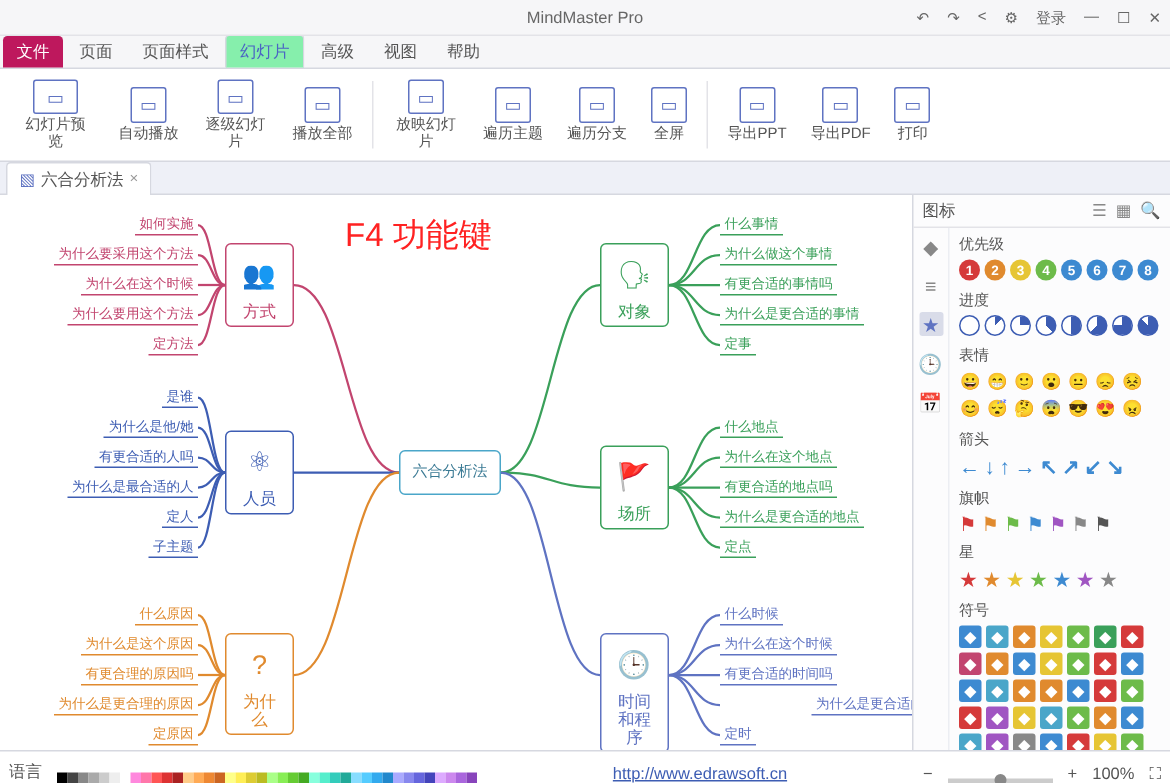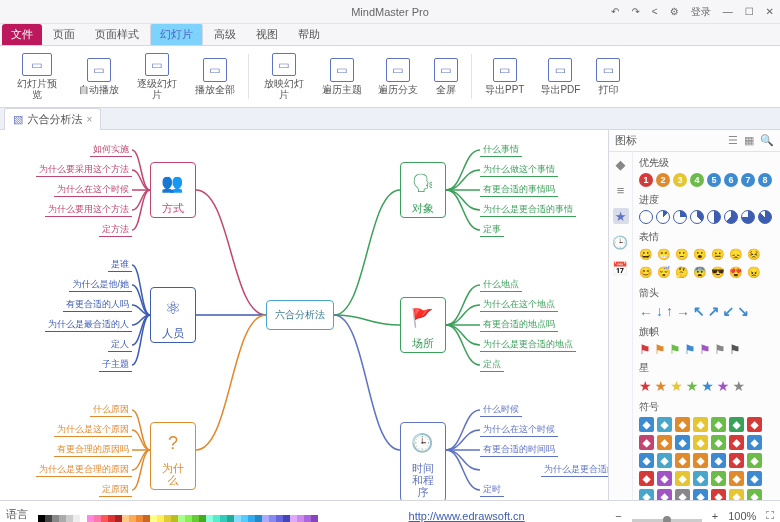--- a/index.html
+++ b/index.html
@@ -4,21 +4,21 @@
 <style>
 *{margin:0;padding:0;box-sizing:border-box;font-family:"Microsoft YaHei",sans-serif;font-size:11px;-webkit-user-select:none}
 body{background:#fff;width:780px;height:522px;overflow:hidden;color:#444}
 .titlebar{height:24px;background:#f6f6f8;display:flex;align-items:center;border-bottom:1px solid #e3e3e8;position:relative}
 .titlebar .title{position:absolute;left:50%;transform:translateX(-50%);font-size:11px;color:#666}
 .titlebar .win{margin-left:auto;display:flex;gap:12px;padding-right:6px;align-items:center;color:#666}
 .titlebar .win span{font-size:10px}
 .menubar{height:22px;background:#f6f6f8;display:flex;align-items:flex-end;padding-left:2px;gap:2px;border-bottom:1px solid #d6d8e0}
 .menubar .tab{padding:3px 9px;color:#555;border-top-left-radius:3px;border-top-right-radius:3px}
 .menubar .tab.file{background:#be185d;color:#fff}
-.menubar .tab.active{background:#7dd3fc;border:1px solid #d6d8e0;border-bottom:none;color:#4b64c4}
+.menubar .tab.active{background:#86efac;border:1px solid #d6d8e0;border-bottom:none;color:#4b64c4}
 .ribbon{height:62px;background:#fff;display:flex;padding:4px 6px;gap:6px;border-bottom:1px solid #d6d8e0}
 .ritem{display:flex;flex-direction:column;align-items:center;justify-content:center;gap:2px;padding:2px 4px;border:1px solid transparent;border-radius:2px}
 .ritem .ico{width:24px;height:24px;border:1.5px solid #5f73c2;border-radius:2px;position:relative;display:flex;align-items:center;justify-content:center;font-size:12px;color:#5f73c2}
 .ritem.big .ico{width:30px;height:30px}
 .ritem.big{padding:2px 8px}
 .ritem .lab{font-size:10px;color:#555;line-height:11px;text-align:center;max-width:44px}
 .rsep{width:1px;background:#e3e3e8;margin:4px 2px}
 .doctabs{height:22px;background:#eef0f7;display:flex;align-items:center;padding-left:4px;border-bottom:1px solid #d6d8e0}
 .doctab{display:flex;align-items:center;gap:4px;padding:3px 8px;background:#fff;border:1px solid #d6d8e0;border-bottom:none;border-top-left-radius:3px;border-top-right-radius:3px;font-size:10px;color:#555}
 .doctab .x{font-size:10px;color:#999}
@@ -147,20 +147,21 @@
 <div class="doctabs">
   <div class="doctab">
     <span style="color:#5f73c2">▧</span>
     <span>六合分析法</span>
     <span class="x">×</span>
   </div>
 </div>
 
 <div class="workspace">
   <div class="canvas">
+    <div class="overlay" style="left:230px;top:12px">F4 功能键</div>
     <svg class="edges" id="edges" width="608" height="370">
         <path d="M266,185 C231,185 231,60 196,60" stroke="#c2456f" fill="none" stroke-width="1.5"></path>
         <path d="M150,60 C141,60 141,20 132,20" stroke="#c2456f" fill="none" stroke-width="1.5"></path>
         <path d="M150,60 C141,60 141,40 132,40" stroke="#c2456f" fill="none" stroke-width="1.5"></path>
         <path d="M150,60 C141,60 141,60 132,60" stroke="#c2456f" fill="none" stroke-width="1.5"></path>
         <path d="M150,60 C141,60 141,80 132,80" stroke="#c2456f" fill="none" stroke-width="1.5"></path>
         <path d="M150,60 C141,60 141,100 132,100" stroke="#c2456f" fill="none" stroke-width="1.5"></path>
         <path d="M266,185 C231,185 231,185 196,185" stroke="#3d5db3" fill="none" stroke-width="1.5"></path>
         <path d="M150,185 C141,185 141,135 132,135" stroke="#3d5db3" fill="none" stroke-width="1.5"></path>
         <path d="M150,185 C141,185 141,155 132,155" stroke="#3d5db3" fill="none" stroke-width="1.5"></path>

